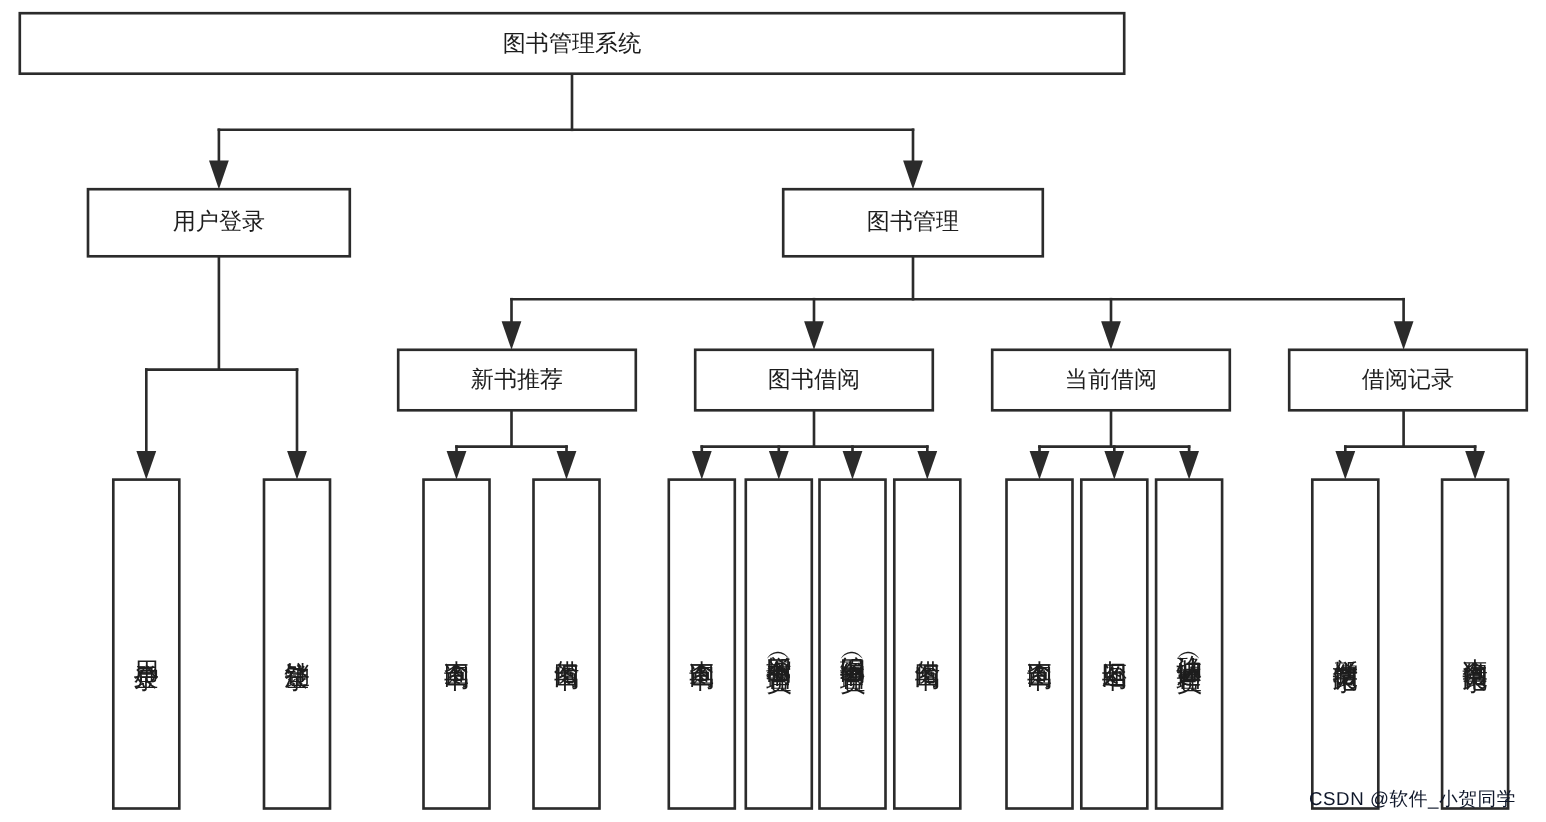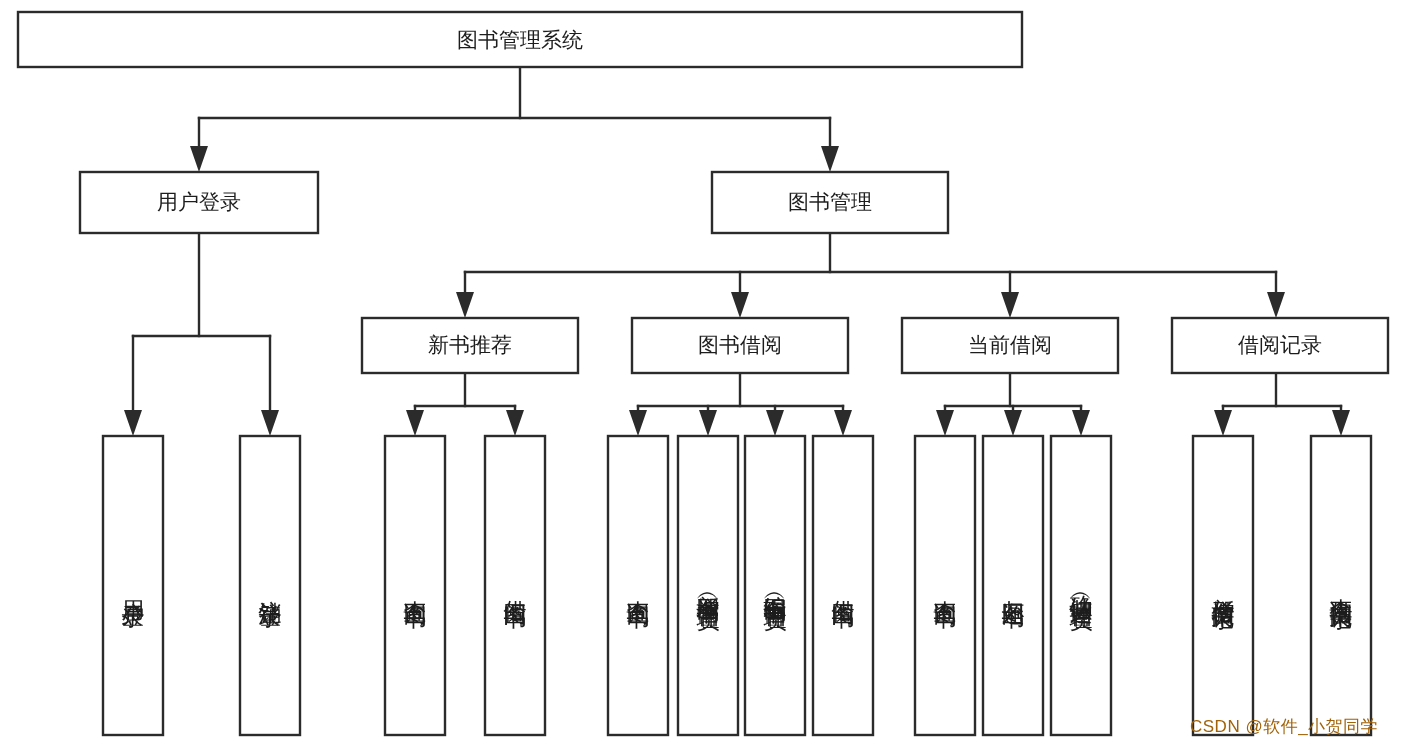--- a/index.html
+++ b/index.html
@@ -63,21 +63,21 @@
     line-height: 1.18;
     letter-spacing: 2px;
     color: #1d1d1d;
     white-space: nowrap;
     text-align: center;
   }
   .watermark {
     position: absolute;
     font-family: "Liberation Sans", "DejaVu Sans", sans-serif;
     font-size: 17px;
-    color: #a16207;
+    color: #0f172a;
     white-space: nowrap;
     letter-spacing: 0.5px;
   }
 </style>
 </head>
 <body>
 
 <div id="diagram-root">
 
   <svg class="flow" viewBox="0 0 1405 747">

